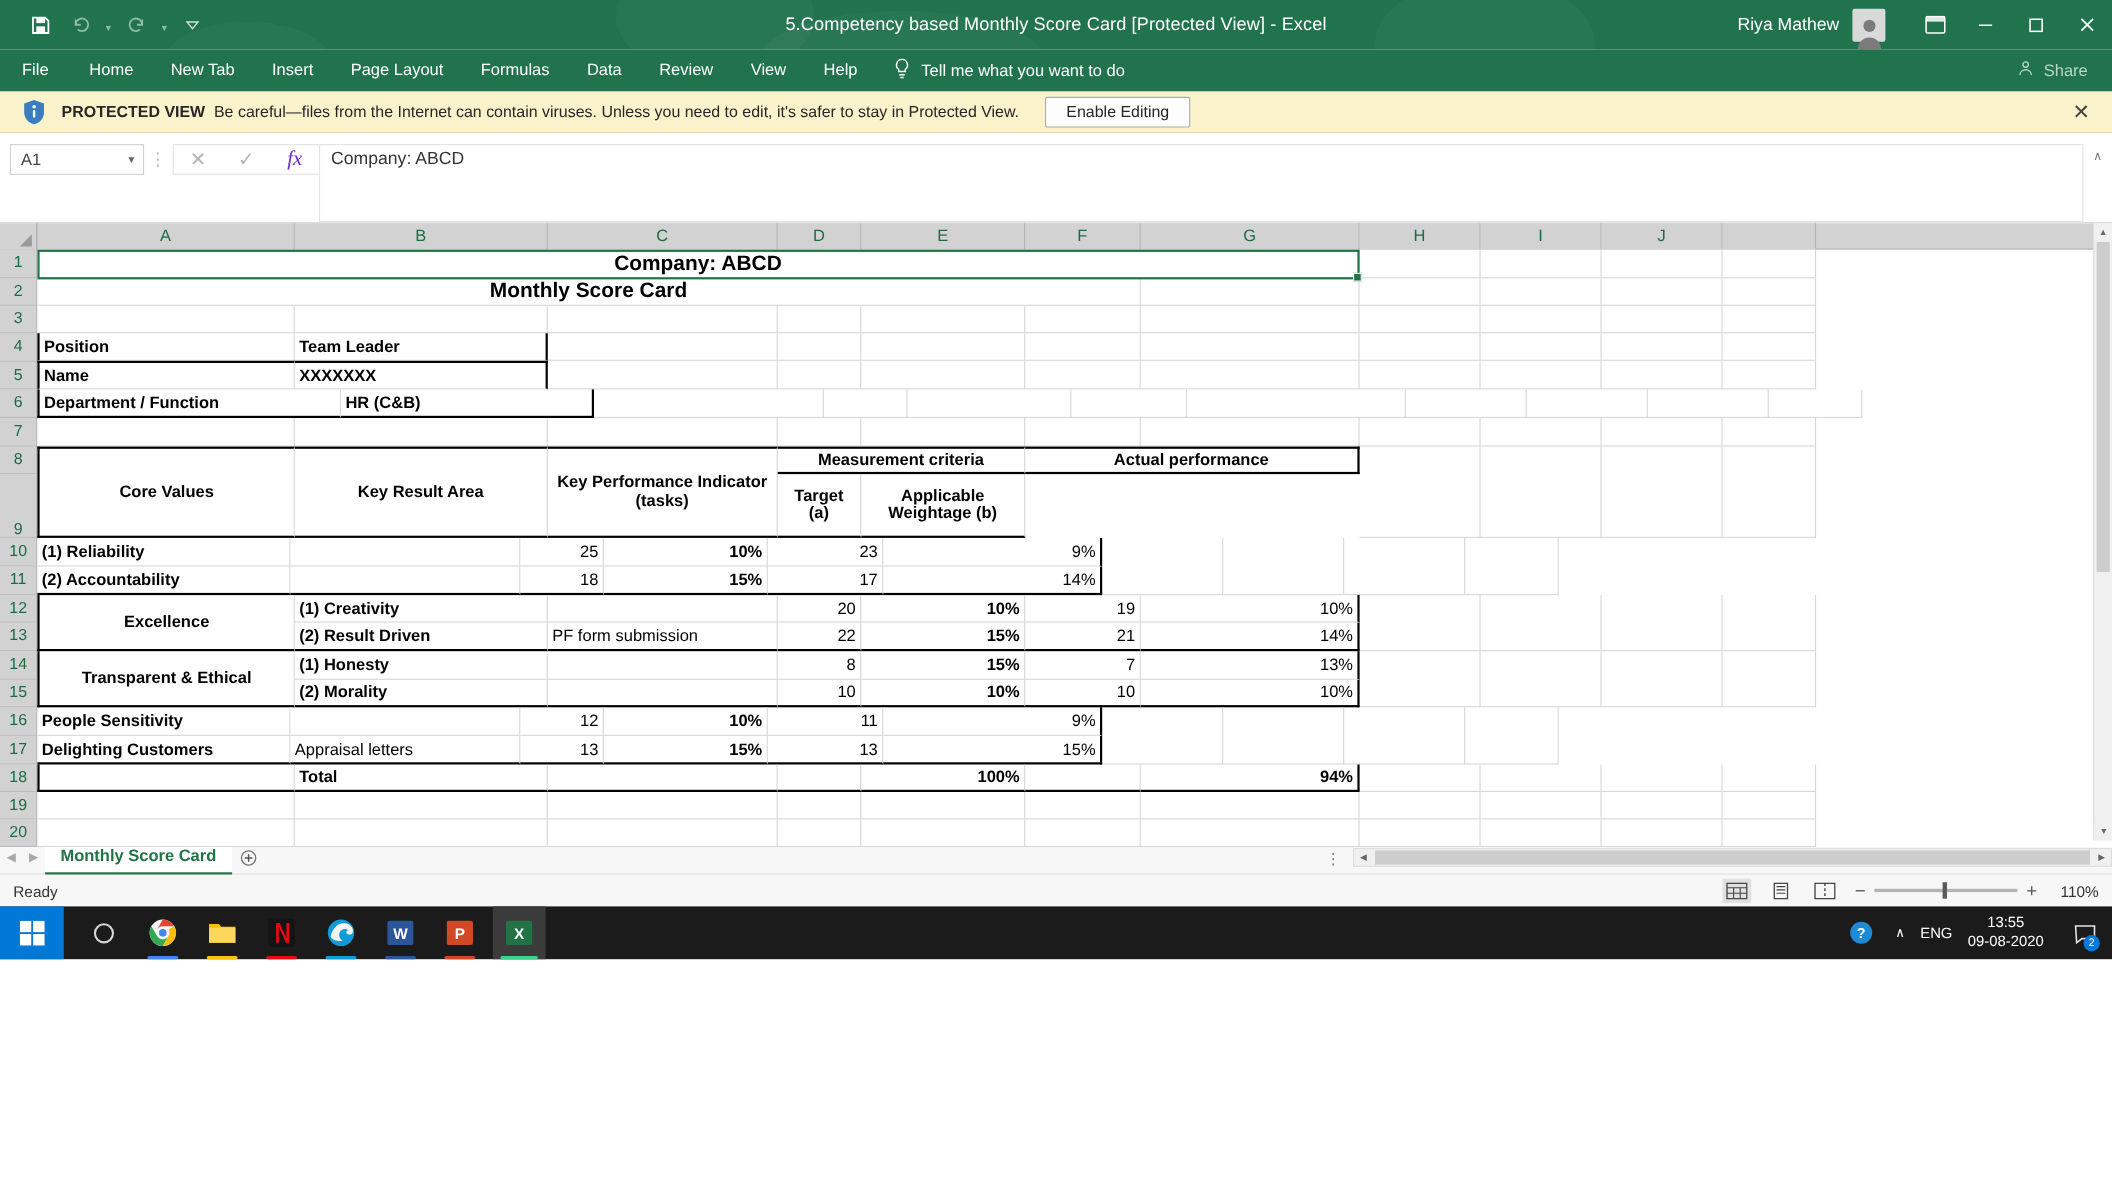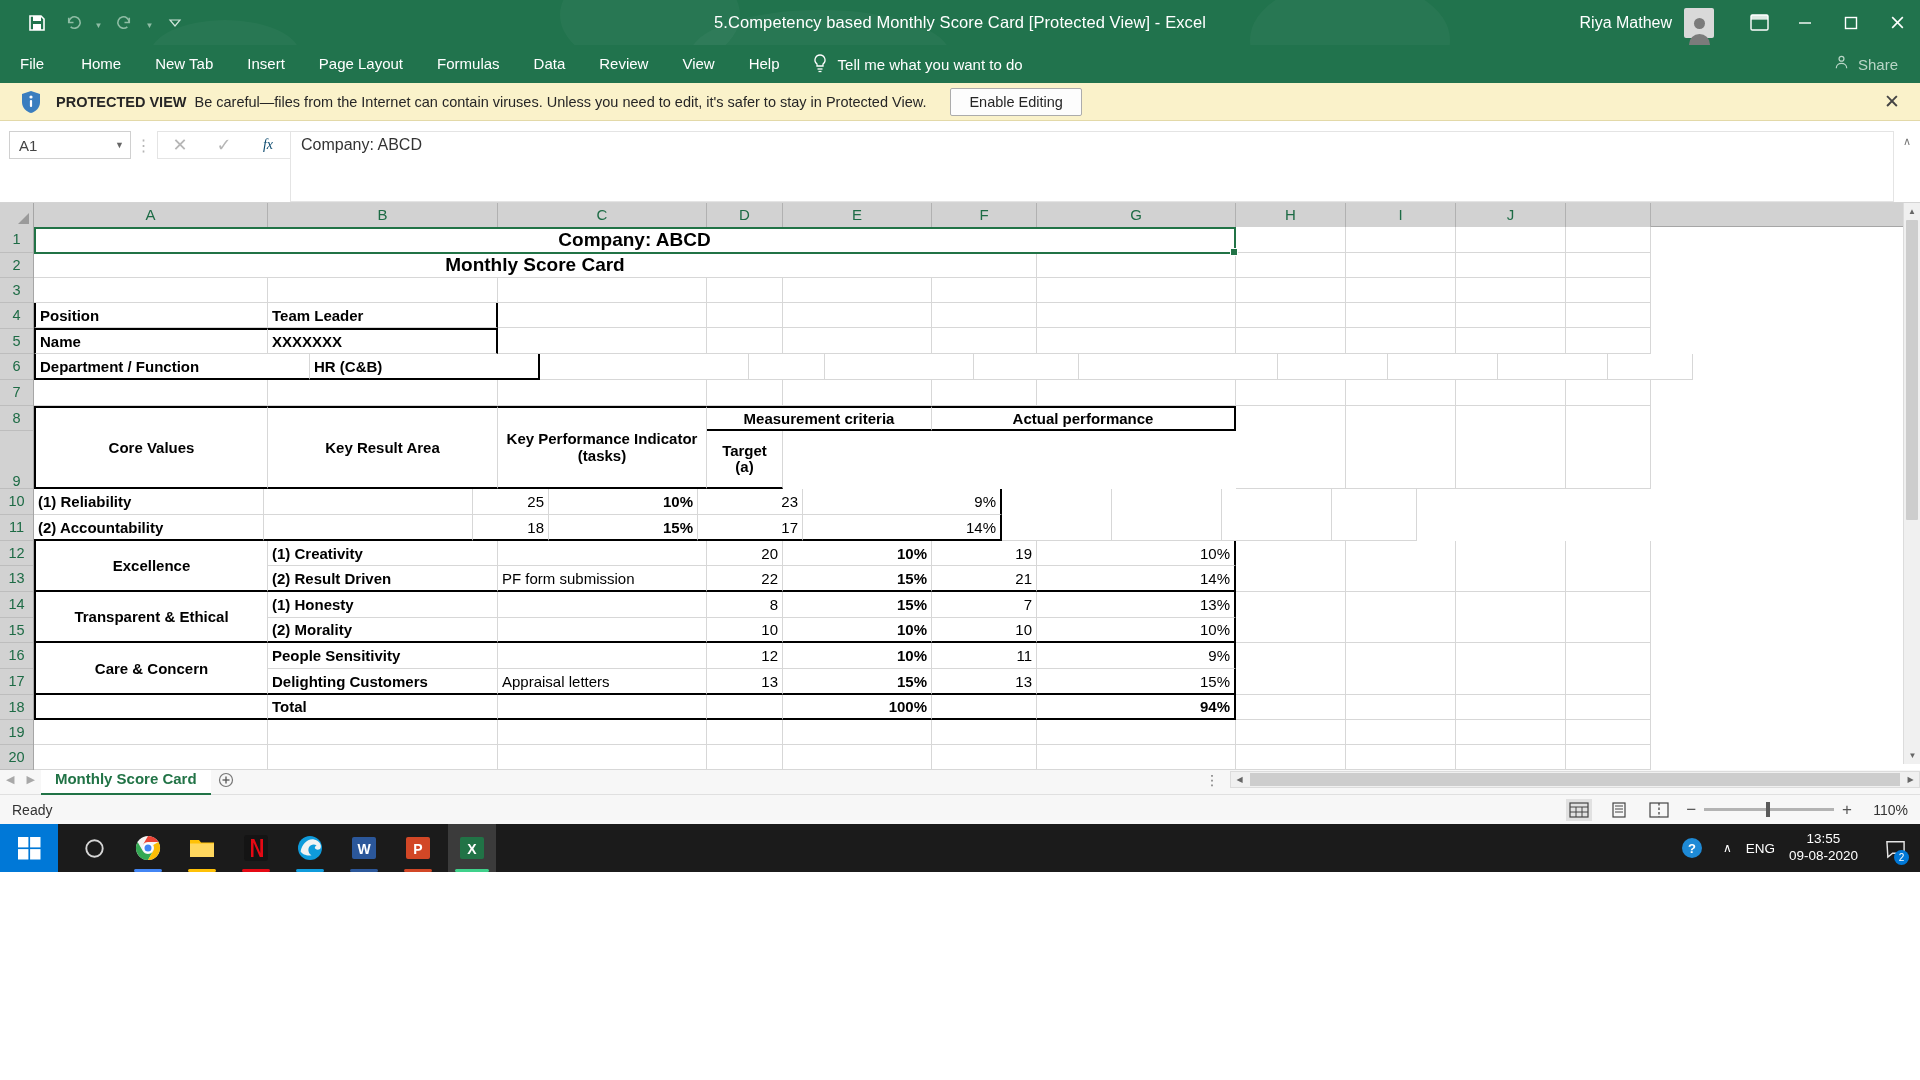--- a/index.html
+++ b/index.html
@@ -69,21 +69,21 @@
   
   .fx-wrap { background: #fff; border-bottom: 1px solid #d4d4d4; display: flex; align-items: flex-start; }
   .namebox {
     width: 122px; height: 28px; margin: 10px 0 0 9px; border: 1px solid #d0d0d0; background: #fff;
     display: flex; align-items: center; padding: 0 6px 0 9px; font-size: 15px; color: #444; flex:none;
   }
   .namebox .nb-caret { margin-left: auto; font-size: 9px; color: #666; }
   .fx-dots { width: 26px; height: 48px; display: flex; align-items: center; justify-content: center; color: #b5b5b5; font-size: 16px; letter-spacing: 1px; }
   .fx-btns { display: flex; align-items: center; height: 28px; margin-top: 10px; border: 1px solid #e4e4e4; border-right: none; }
   .fx-btn { width: 44px; height: 28px; display:flex; align-items:center; justify-content:center; color: #b6b6b6; font-size: 18px; }
-  .fx-btn.fxi { color: #0c4a6e; font-style: italic; font-family: "Liberation Serif", serif; font-size: 14px; }
+  .fx-btn.fxi { color: #6d28d9; font-style: italic; font-family: "Liberation Serif", serif; font-size: 19px; }
   .fx-input {
     flex: 1; min-height: 71px; border: 1px solid #e4e4e4; border-left: 1px solid #e4e4e4;
     margin-top: 10px; padding: 4px 10px; font-size: 16px; color: #333; background: #fff;
   }
   .fx-collapse { width: 26px; display:flex; align-items: flex-start; justify-content:center; padding-top: 14px; color: #777; font-size: 11px; }
 
   
   .grid-area { position: relative; background: #fff; }
   .col-head-row { display: flex; height: 24px; background: #d2d2d2; border-bottom: 1px solid #a6a6a6; }
   .corner { width: 34px; height: 24px; background: #d2d2d2; position: relative; flex: none; border-right: 1px solid #a6a6a6; }
@@ -440,20 +440,21 @@
 
         <div class="grow">
           <div class="cell b ctr bt bl bb" style="width:234px;height:83px">Core Values</div>
           <div class="cell b ctr bt bb" style="width:230px;height:83px">Key Result Area</div>
           <div class="cell b ctr bt bb wrap2" style="width:209px;height:83px">Key Performance Indicator (tasks)</div>
 
           <div style="width:225px;height:83px;display:flex;flex-direction:column;">
             <div class="cell b ctr bt bb" style="width:225px;height:25px">Measurement criteria</div>
             <div style="display:flex;height:58px">
               <div class="cell b ctr bb wrap2" style="width:76px;height:58px">Target (a)</div>
+              <div class="cell b ctr bb wrap2" style="width:149px;height:58px">Applicable Weightage (b)</div>
             </div>
           </div>
 
           <div style="width:304px;height:83px;display:flex;flex-direction:column;">
             <div class="cell b ctr bt bb br" style="width:304px;height:25px">Actual performance</div>
           </div>
           <div class="cell" style="width:110px;height:83px"></div>
           <div class="cell" style="width:110px;height:83px"></div>
           <div class="cell" style="width:110px;height:83px"></div>
           <div class="cell" style="width:85px;height:83px"></div>
@@ -530,21 +531,20 @@
               <div class="cell right bb br" style="width:199px;height:25px">10%</div>
             </div>
           </div>
           <div class="cell" style="width:110px;height:51px"></div>
           <div class="cell" style="width:110px;height:51px"></div>
           <div class="cell" style="width:110px;height:51px"></div>
           <div class="cell" style="width:85px;height:51px"></div>
         </div>
 
         <div class="grow">
-          <div class="cell b ctr bl bb" style="width:234px;height:52px">Care &amp; Concern</div>
           <div style="display:flex;flex-direction:column">
             <div class="grow">
               <div class="cell b" style="width:230px;height:26px">People Sensitivity</div>
               <div class="cell" style="width:209px;height:26px"></div>
               <div class="cell right" style="width:76px;height:26px">12</div>
               <div class="cell b right" style="width:149px;height:26px">10%</div>
               <div class="cell right" style="width:105px;height:26px">11</div>
               <div class="cell right br" style="width:199px;height:26px">9%</div>
             </div>
             <div class="grow">

